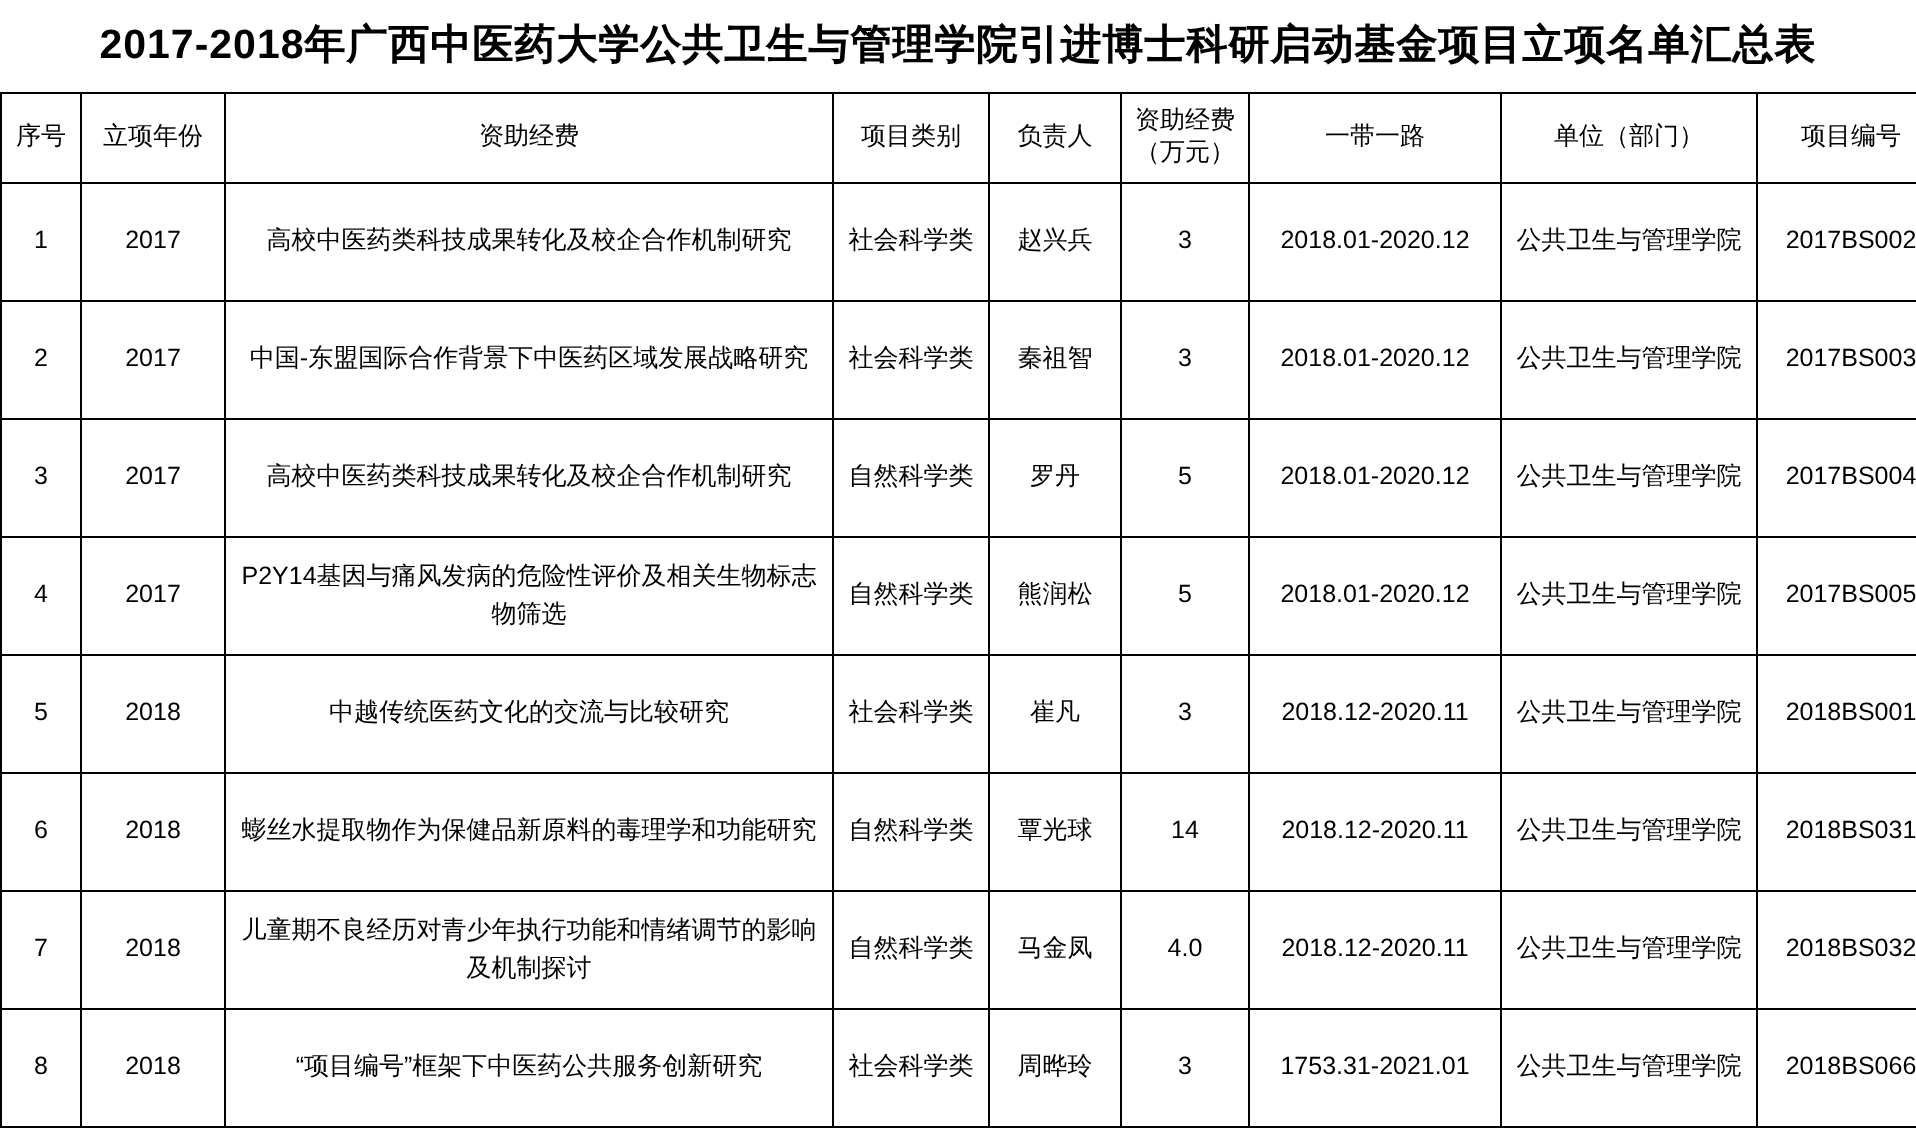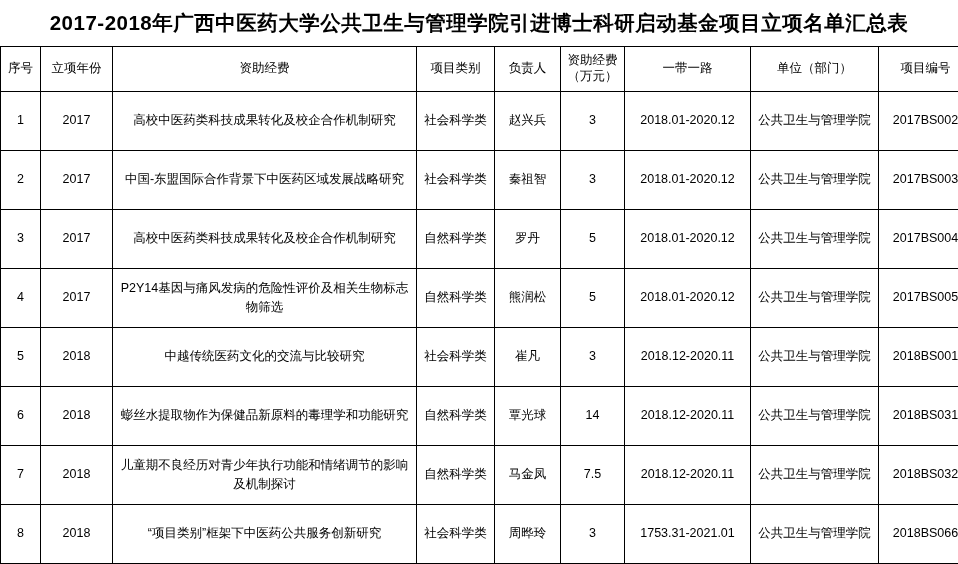--- a/index.html
+++ b/index.html
@@ -172,29 +172,29 @@
         <td>2018.12-2020.11</td>
         <td>公共卫生与管理学院</td>
         <td>2018BS031</td>
       </tr>
       <tr>
         <td>7</td>
         <td>2018</td>
         <td class="name-cell">儿童期不良经历对青少年执行功能和情绪调节的影响及机制探讨</td>
         <td>自然科学类</td>
         <td>马金凤</td>
-        <td>7.5</td>
+        <td>4.0</td>
         <td>2018.12-2020.11</td>
         <td>公共卫生与管理学院</td>
         <td>2018BS032</td>
       </tr>
       <tr>
         <td>8</td>
         <td>2018</td>
-        <td class="name-cell">“项目类别”框架下中医药公共服务创新研究</td>
+        <td class="name-cell">“项目编号”框架下中医药公共服务创新研究</td>
         <td>社会科学类</td>
         <td>周晔玲</td>
         <td>3</td>
         <td>1753.31-2021.01</td>
         <td>公共卫生与管理学院</td>
         <td>2018BS066</td>
       </tr>
       <tr>
         <td>9</td>
         <td>2018</td>

